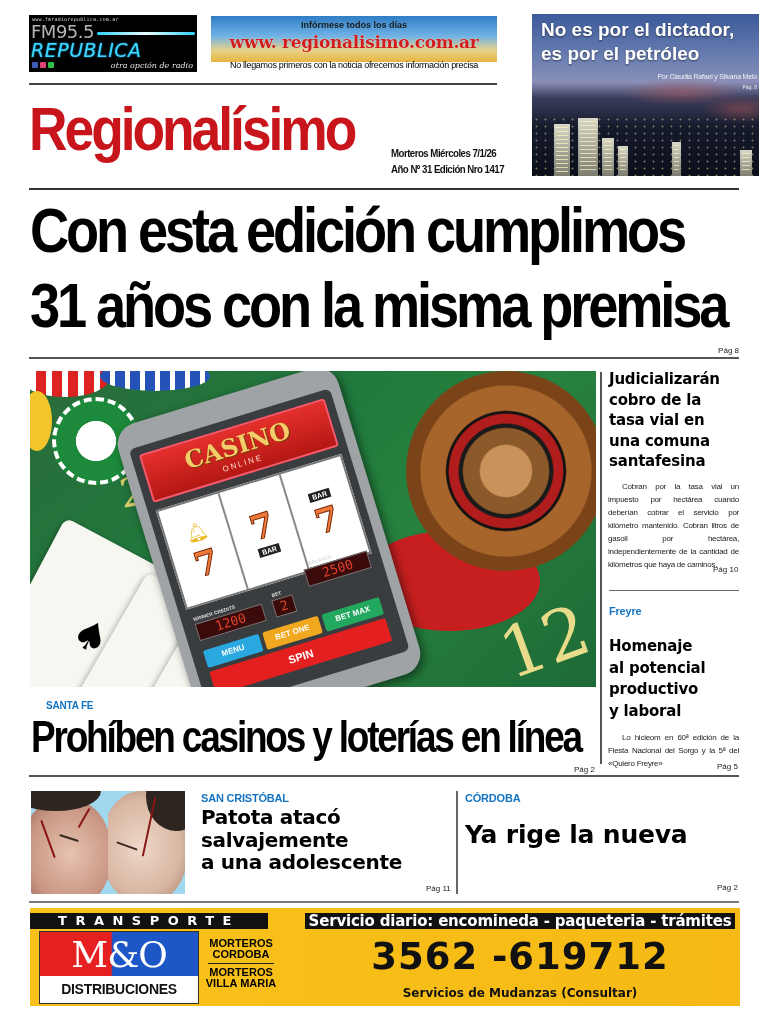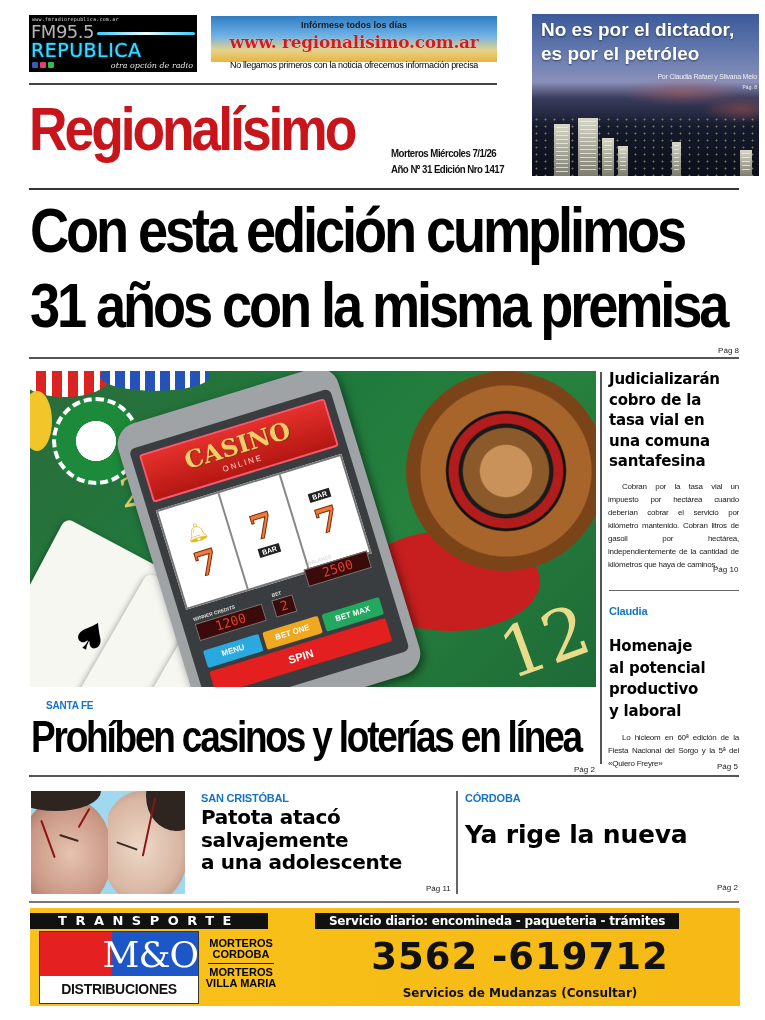--- a/index.html
+++ b/index.html
@@ -5,21 +5,21 @@
   * { box-sizing: border-box; margin: 0; padding: 0; }
   html, body { width: 765px; height: 1020px; background: #ffffff; overflow: hidden; }
   body { position: relative; font-family: "Liberation Sans", sans-serif; color: #000; }
   .abs { position: absolute; }
 
   
   .radio-ad { left: 29px; top: 15px; width: 168px; height: 57px; background: #000; overflow: hidden; }
   .radio-ad .url { position: absolute; left: 3px; top: 1px; font-size: 5px; color: #ddd; font-family: "DejaVu Sans Mono", monospace; letter-spacing: 0.2px; }
   .radio-ad .fm { position: absolute; left: 2px; top: 6px; font-family: "DejaVu Sans", sans-serif; font-size: 18px; color: #b5b5b5; letter-spacing: -0.5px; font-weight: normal; }
   .radio-ad .fmline { position: absolute; left: 68px; top: 17px; width: 98px; height: 3px; background: linear-gradient(90deg,#2fd0ff,#eaffff,#2fd0ff); border-radius: 2px; }
-  .radio-ad .rep { position: absolute; left: 2px; top: 24px; font-family: "DejaVu Sans", sans-serif; font-size: 19px; color: #3fd6ff; letter-spacing: 0.5px; text-shadow: 0 0 2px #0aa8e0; }
+  .radio-ad .rep { position: absolute; left: 2px; top: 24px; font-family: "DejaVu Sans", sans-serif; font-size: 19px; color: #3fd6ff; letter-spacing: 0.5px; text-shadow: 0 0 2px #0aa8e0; font-style: italic; }
   .radio-ad .soc { position: absolute; left: 3px; top: 47px; display: flex; gap: 2px; }
   .radio-ad .soc span { width: 6px; height: 6px; display: block; border-radius: 1px; }
   .radio-ad .tag { position: absolute; right: 4px; bottom: 2px; font-family: "DejaVu Serif", serif; font-style: italic; font-size: 8px; color: #e8e8e8; }
 
   .web-ad { left: 211px; top: 16px; width: 286px; height: 57px; background: linear-gradient(180deg,#2f7dc4 0%,#6fb2e6 35%,#e6d28a 60%,#e7b640 80%,#ffffff 81%); overflow: hidden; }
   .web-ad .l1 { position: absolute; left: 0; right: 0; top: 4px; text-align: center; font-size: 9px; font-weight: bold; color: #1a1a1a; }
   .web-ad .l2 { position: absolute; left: 0; right: 0; top: 16px; text-align: center; font-family: "DejaVu Serif", serif; font-weight: bold; font-size: 17px; color: #d21c1c; letter-spacing: -0.3px; text-shadow: 0 0 1px #fff; }
   .web-ad .l3 { position: absolute; left: 0; right: 0; bottom: 3px; text-align: center; font-size: 9px; color: #000; letter-spacing: -0.3px; }
 
   .cover-story { left: 532px; top: 14px; width: 227px; height: 162px; overflow: hidden;
@@ -103,26 +103,26 @@
   .vrule2 { left: 456px; top: 791px; width: 2px; height: 103px; background: #666; }
   .cba-kicker { left: 465px; top: 792px; font-size: 11px; }
   .cba-head { left: 465px; top: 817px; font-size: 25px; line-height: 35px; letter-spacing: -0.2px; }
   .cba-pag { left: 717px; top: 883px; font-size: 8px; color: #222; }
   .rule-bottom { left: 29px; top: 901px; width: 710px; height: 2px; background: #777; }
 
   
   .trans-ad { left: 30px; top: 908px; width: 710px; height: 98px; background: linear-gradient(90deg,#f9c21a,#f6b915); }
   .trans-title { position: absolute; left: 0; top: 5px; width: 238px; height: 16px; background: #111; color: #fff; font-weight: bold; font-size: 13px; letter-spacing: 8.5px; text-align: center; line-height: 16px; font-family: "DejaVu Sans", sans-serif; }
   .mo-box { position: absolute; left: 9px; top: 23px; width: 160px; height: 73px; border: 1px solid #333; }
-  .mo-top { position: absolute; left: 0; right: 0; top: 0; height: 46px; background: linear-gradient(90deg,#e42120 0%,#e42120 45%,#1d56c6 46%,#1d56c6 100%); text-align: right; }
+  .mo-top { position: absolute; left: 0; right: 0; top: 0; height: 46px; background: linear-gradient(90deg,#e42120 0%,#e42120 45%,#1d56c6 46%,#1d56c6 100%); text-align: center; }
   .mo-top span { font-family: "DejaVu Serif", serif; font-size: 36px; color: #fff; line-height: 46px; letter-spacing: -1px; }
   .mo-bot { position: absolute; left: 0; right: 0; bottom: 0; height: 27px; background: #fff; color: #111; font-weight: bold; font-size: 14px; text-align: center; line-height: 27px; letter-spacing: -0.3px; }
   .cities { position: absolute; left: 172px; top: 30px; width: 78px; text-align: center; color: #000; font-weight: bold; font-size: 11px; line-height: 11px; }
   .cities .sep { height: 1px; background: #222; margin: 3px 6px; }
-  .svc-bar { position: absolute; left: 285px; top: 5px; width: 364px; height: 16px; background: #111; color: #fff; font-weight: bold; font-size: 12px; line-height: 16px; text-align: center; font-family: "DejaVu Sans", sans-serif; letter-spacing: -0.2px; }
+  .svc-bar { position: absolute; left: 275px; top: 5px; width: 430px; height: 16px; background: #111; color: #fff; font-weight: bold; font-size: 15px; line-height: 16px; text-align: center; font-family: "DejaVu Sans", sans-serif; letter-spacing: -0.2px; }
   .phone-num { position: absolute; left: 275px; top: 28px; width: 430px; text-align: center; font-family: "DejaVu Sans", sans-serif; font-weight: bold; font-size: 37px; color: #111; line-height: 42px; letter-spacing: 1px; }
   .mud { position: absolute; left: 275px; top: 78px; width: 430px; text-align: center; font-family: "DejaVu Sans", sans-serif; font-weight: bold; font-size: 12px; color: #111; }
 </style>
 </head>
 <body>
 
 <div class="abs radio-ad">
   <div class="url">www.fmradiorepublica.com.ar</div>
   <div class="fm">FM95.5</div>
   <div class="fmline"></div>
@@ -248,21 +248,21 @@
   <div>cobro de la</div>
   <div>tasa vial en</div>
   <div>una comuna</div>
   <div>santafesina</div>
 </div>
 <div class="abs body-text judic-body">Cobran por la tasa vial un impuesto por hectárea cuando deberían cobrar el servicio por kilómetro mantenido. Cobran litros de gasoil por hectárea, independientemente de la cantidad de kilómetros que haya de caminos.</div>
 <div class="abs judic-pag">Pág 10</div>
 
 <div class="abs side-rule"></div>
 
-<div class="abs kicker freyre-kicker">Claudia</div>
+<div class="abs kicker freyre-kicker">Freyre</div>
 <div class="abs side-head freyre-head">
   <div>Homenaje</div>
   <div>al potencial</div>
   <div>productivo</div>
   <div>y laboral</div>
 </div>
 <div class="abs body-text freyre-body">Lo hicieom en 60ª edición de la Fiesta Nacional del Sorgo y la 5ª del «Quiero Freyre»</div>
 <div class="abs freyre-pag">Pág 5</div>
 
 <div class="abs rule-mid"></div>

